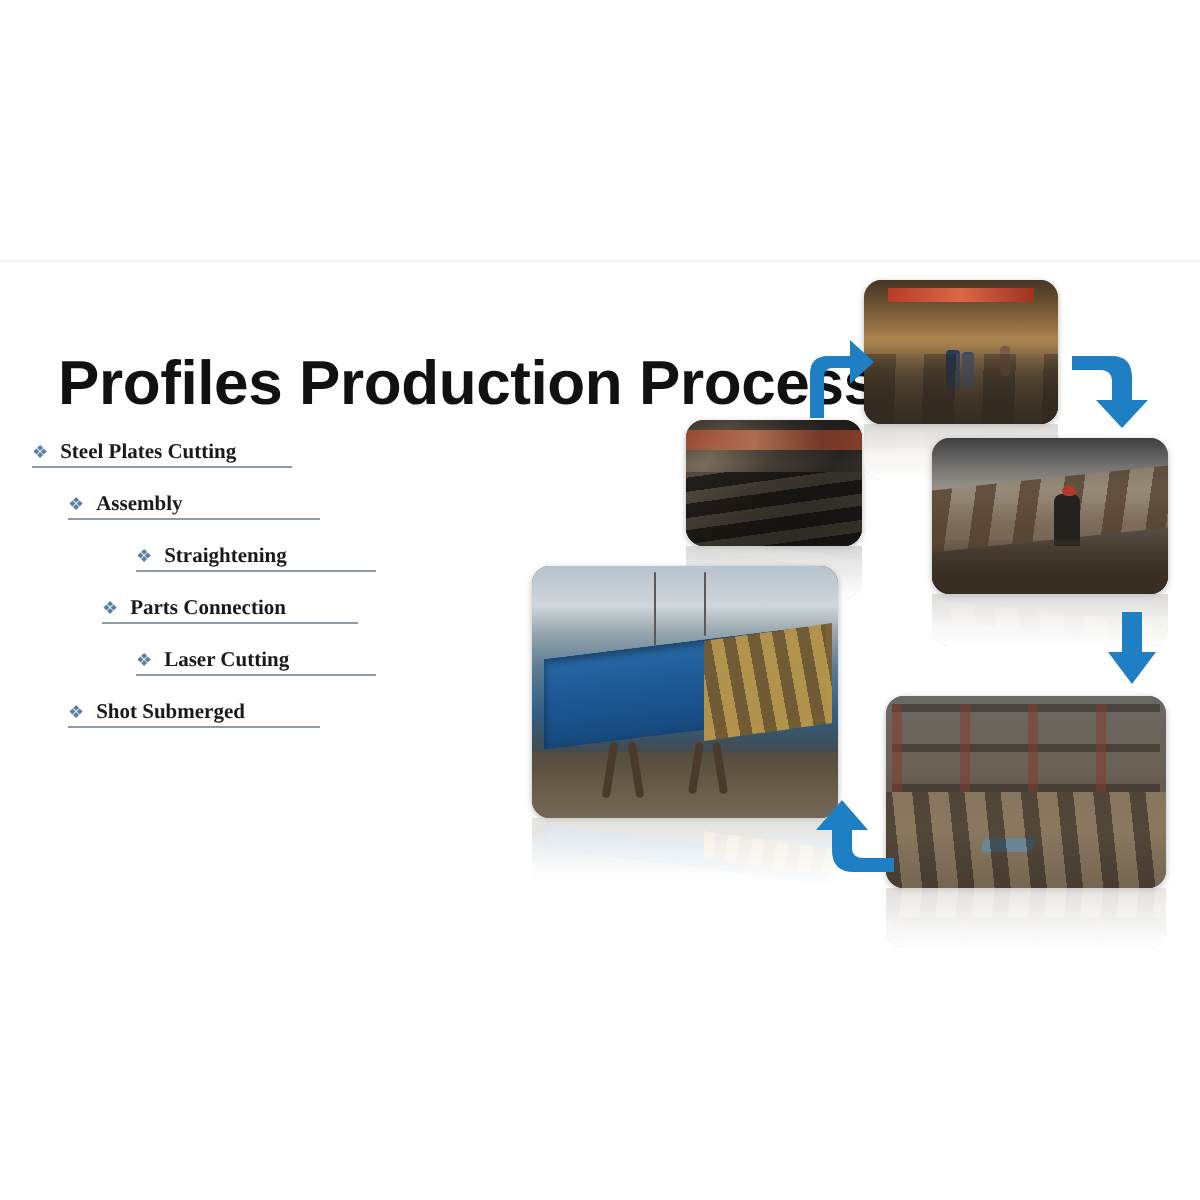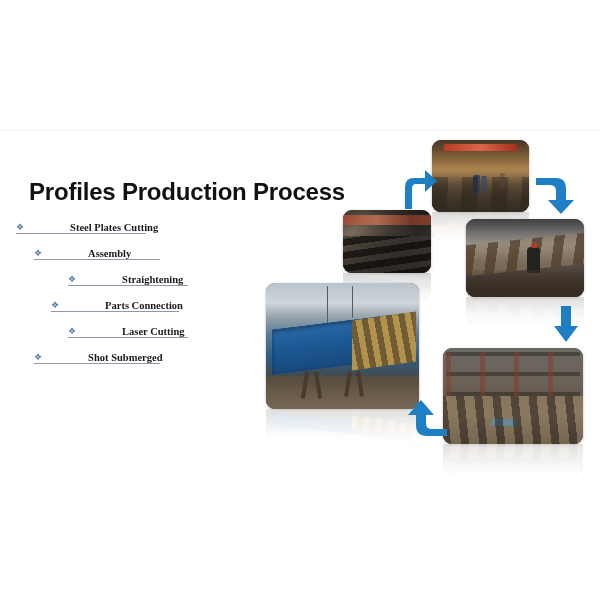--- a/index.html
+++ b/index.html
@@ -33,21 +33,21 @@
     background: #f2f2f2;
   }
 
   
   .slide-title {
     position: absolute;
     left: 29px;
     top: 178px;
     font-family: "Liberation Sans", sans-serif;
     font-weight: bold;
-    font-size: 24px;
+    font-size: 31px;
     line-height: 28px;
     letter-spacing: -0.2px;
     color: #111111;
     white-space: nowrap;
   }
 
   
   .process-list {
     position: absolute;
     left: 0;
@@ -73,21 +73,20 @@
     line-height: 13px;
   }
   .plist-label {
     display: inline-block;
     font-family: "Liberation Serif", serif;
     font-weight: bold;
     font-size: 10.5px;
     color: #1a1a1a;
     vertical-align: middle;
     line-height: 13px;
-    margin-left: 40px;
   }
   .plist-rule {
     position: absolute;
     height: 1px;
     background: #8e9aa8;
     top: 15px;
   }
 
   
   .photo {

